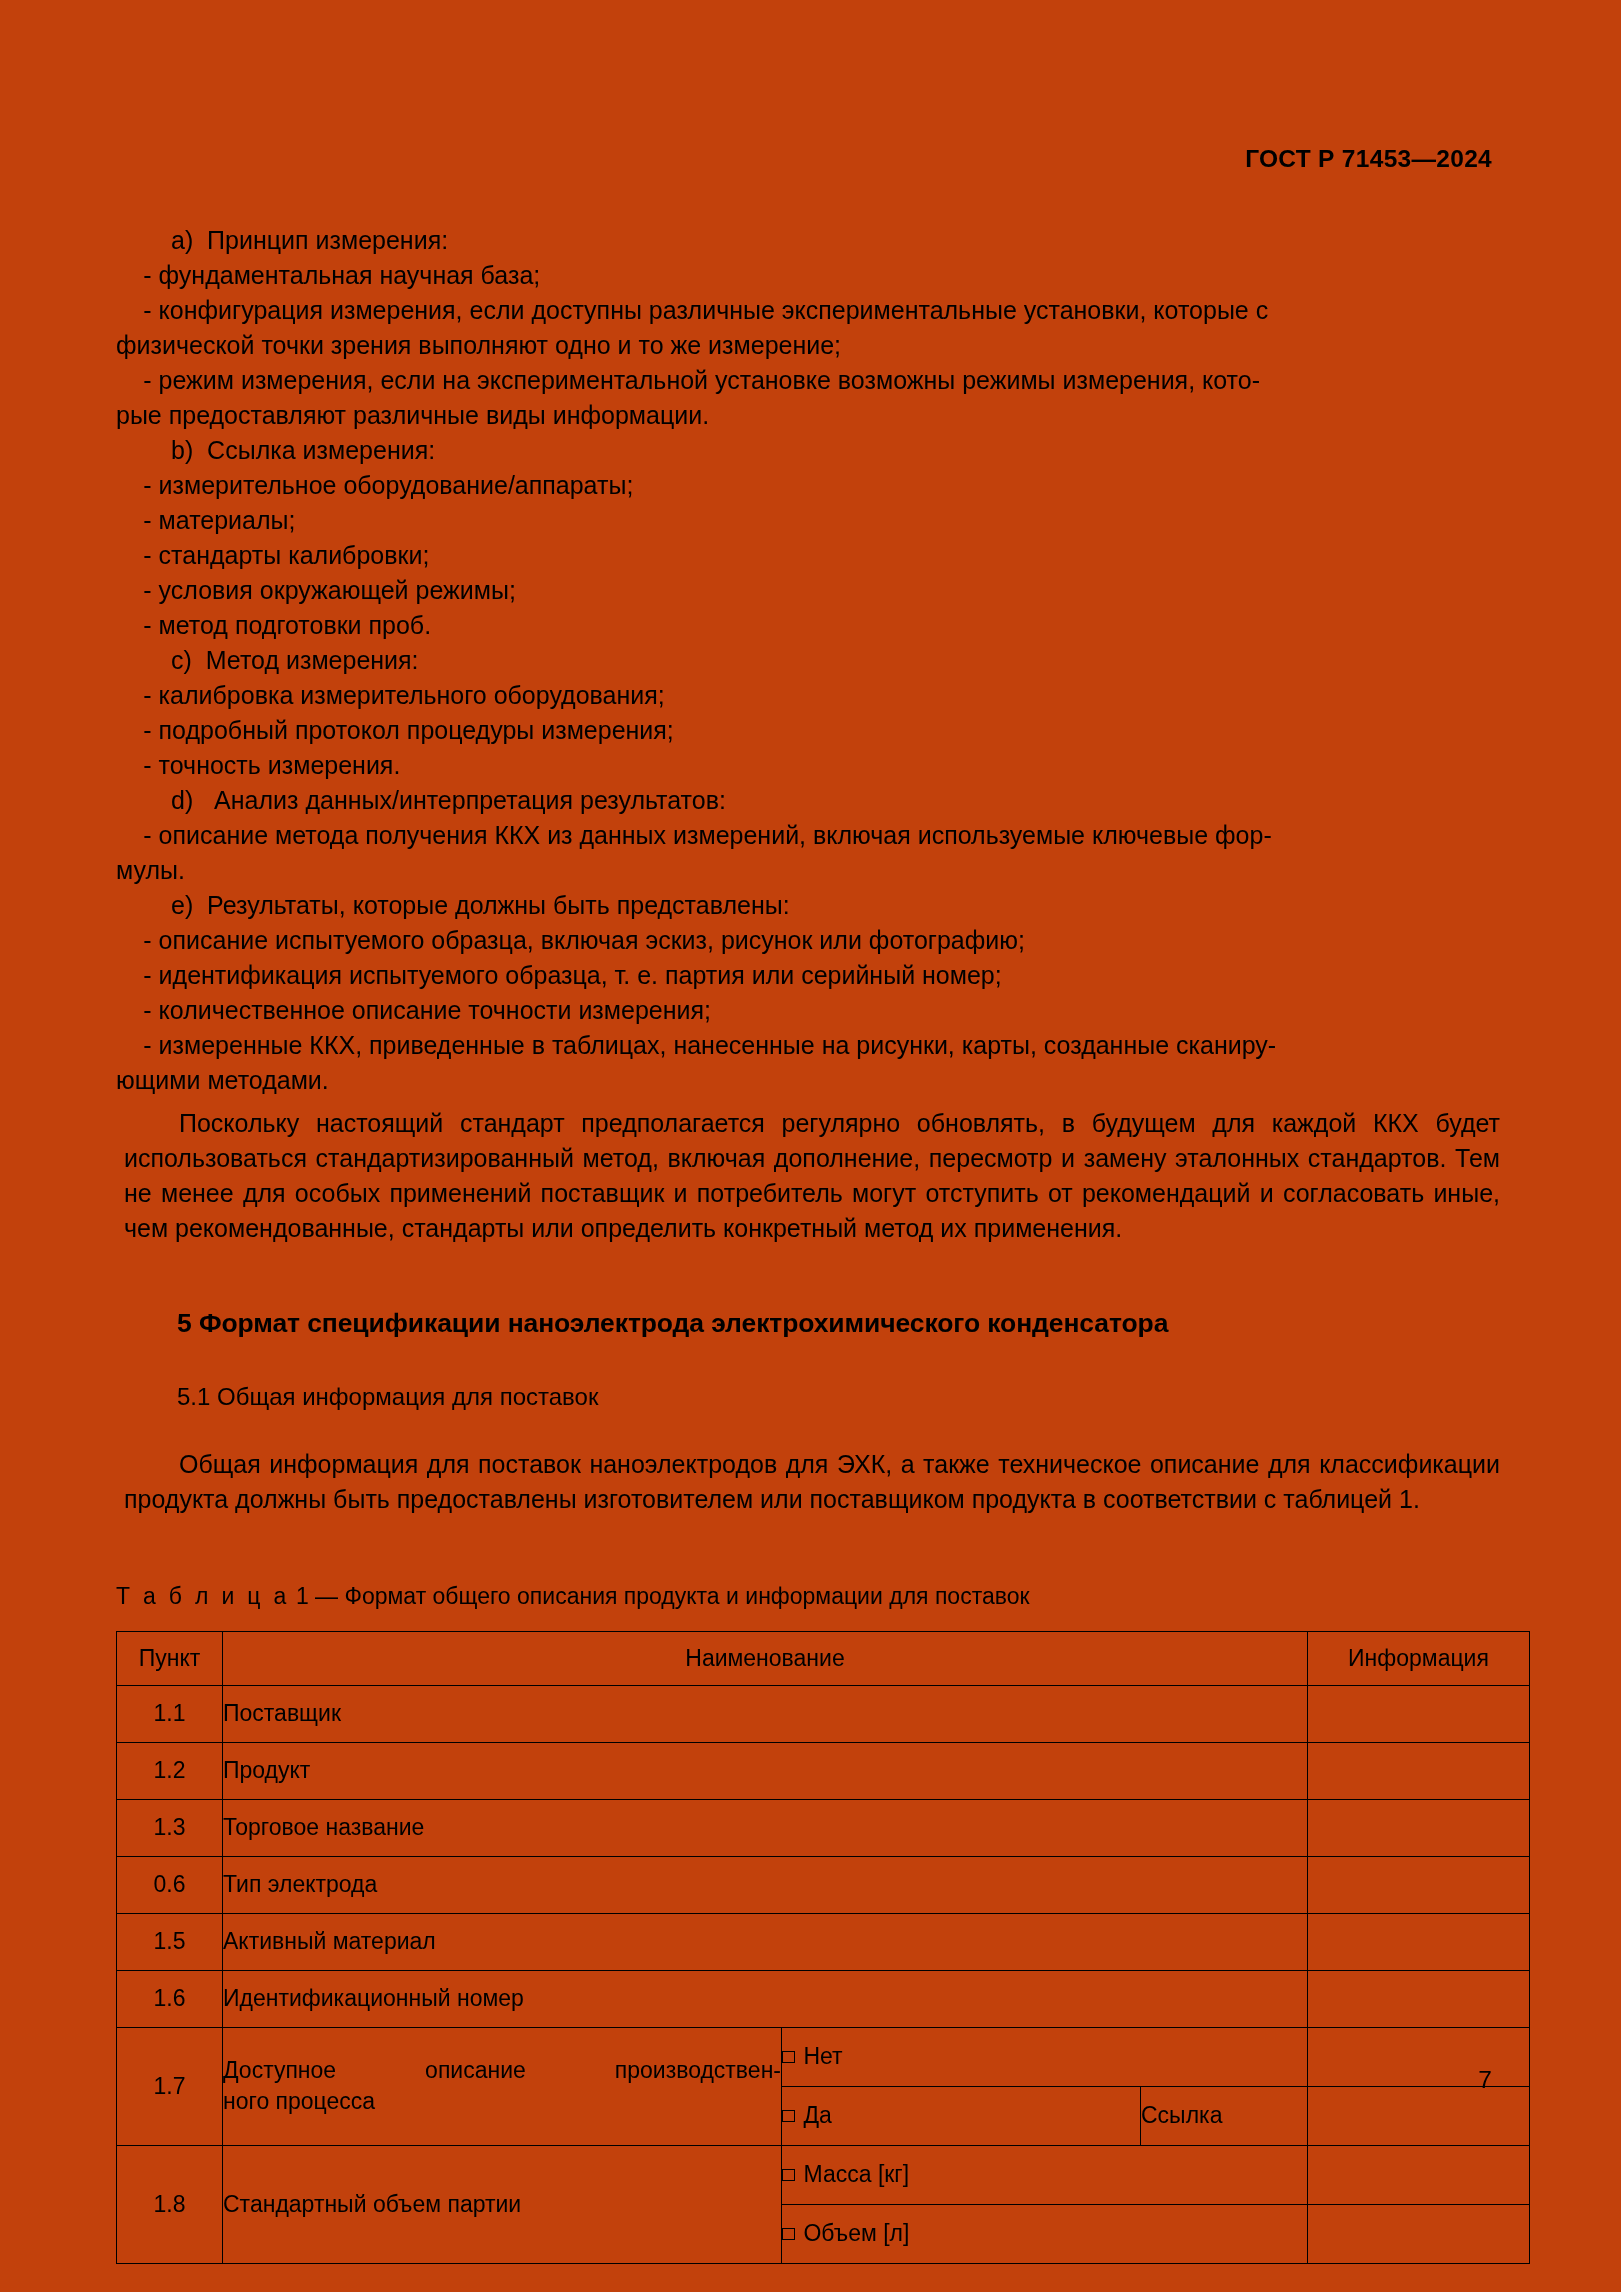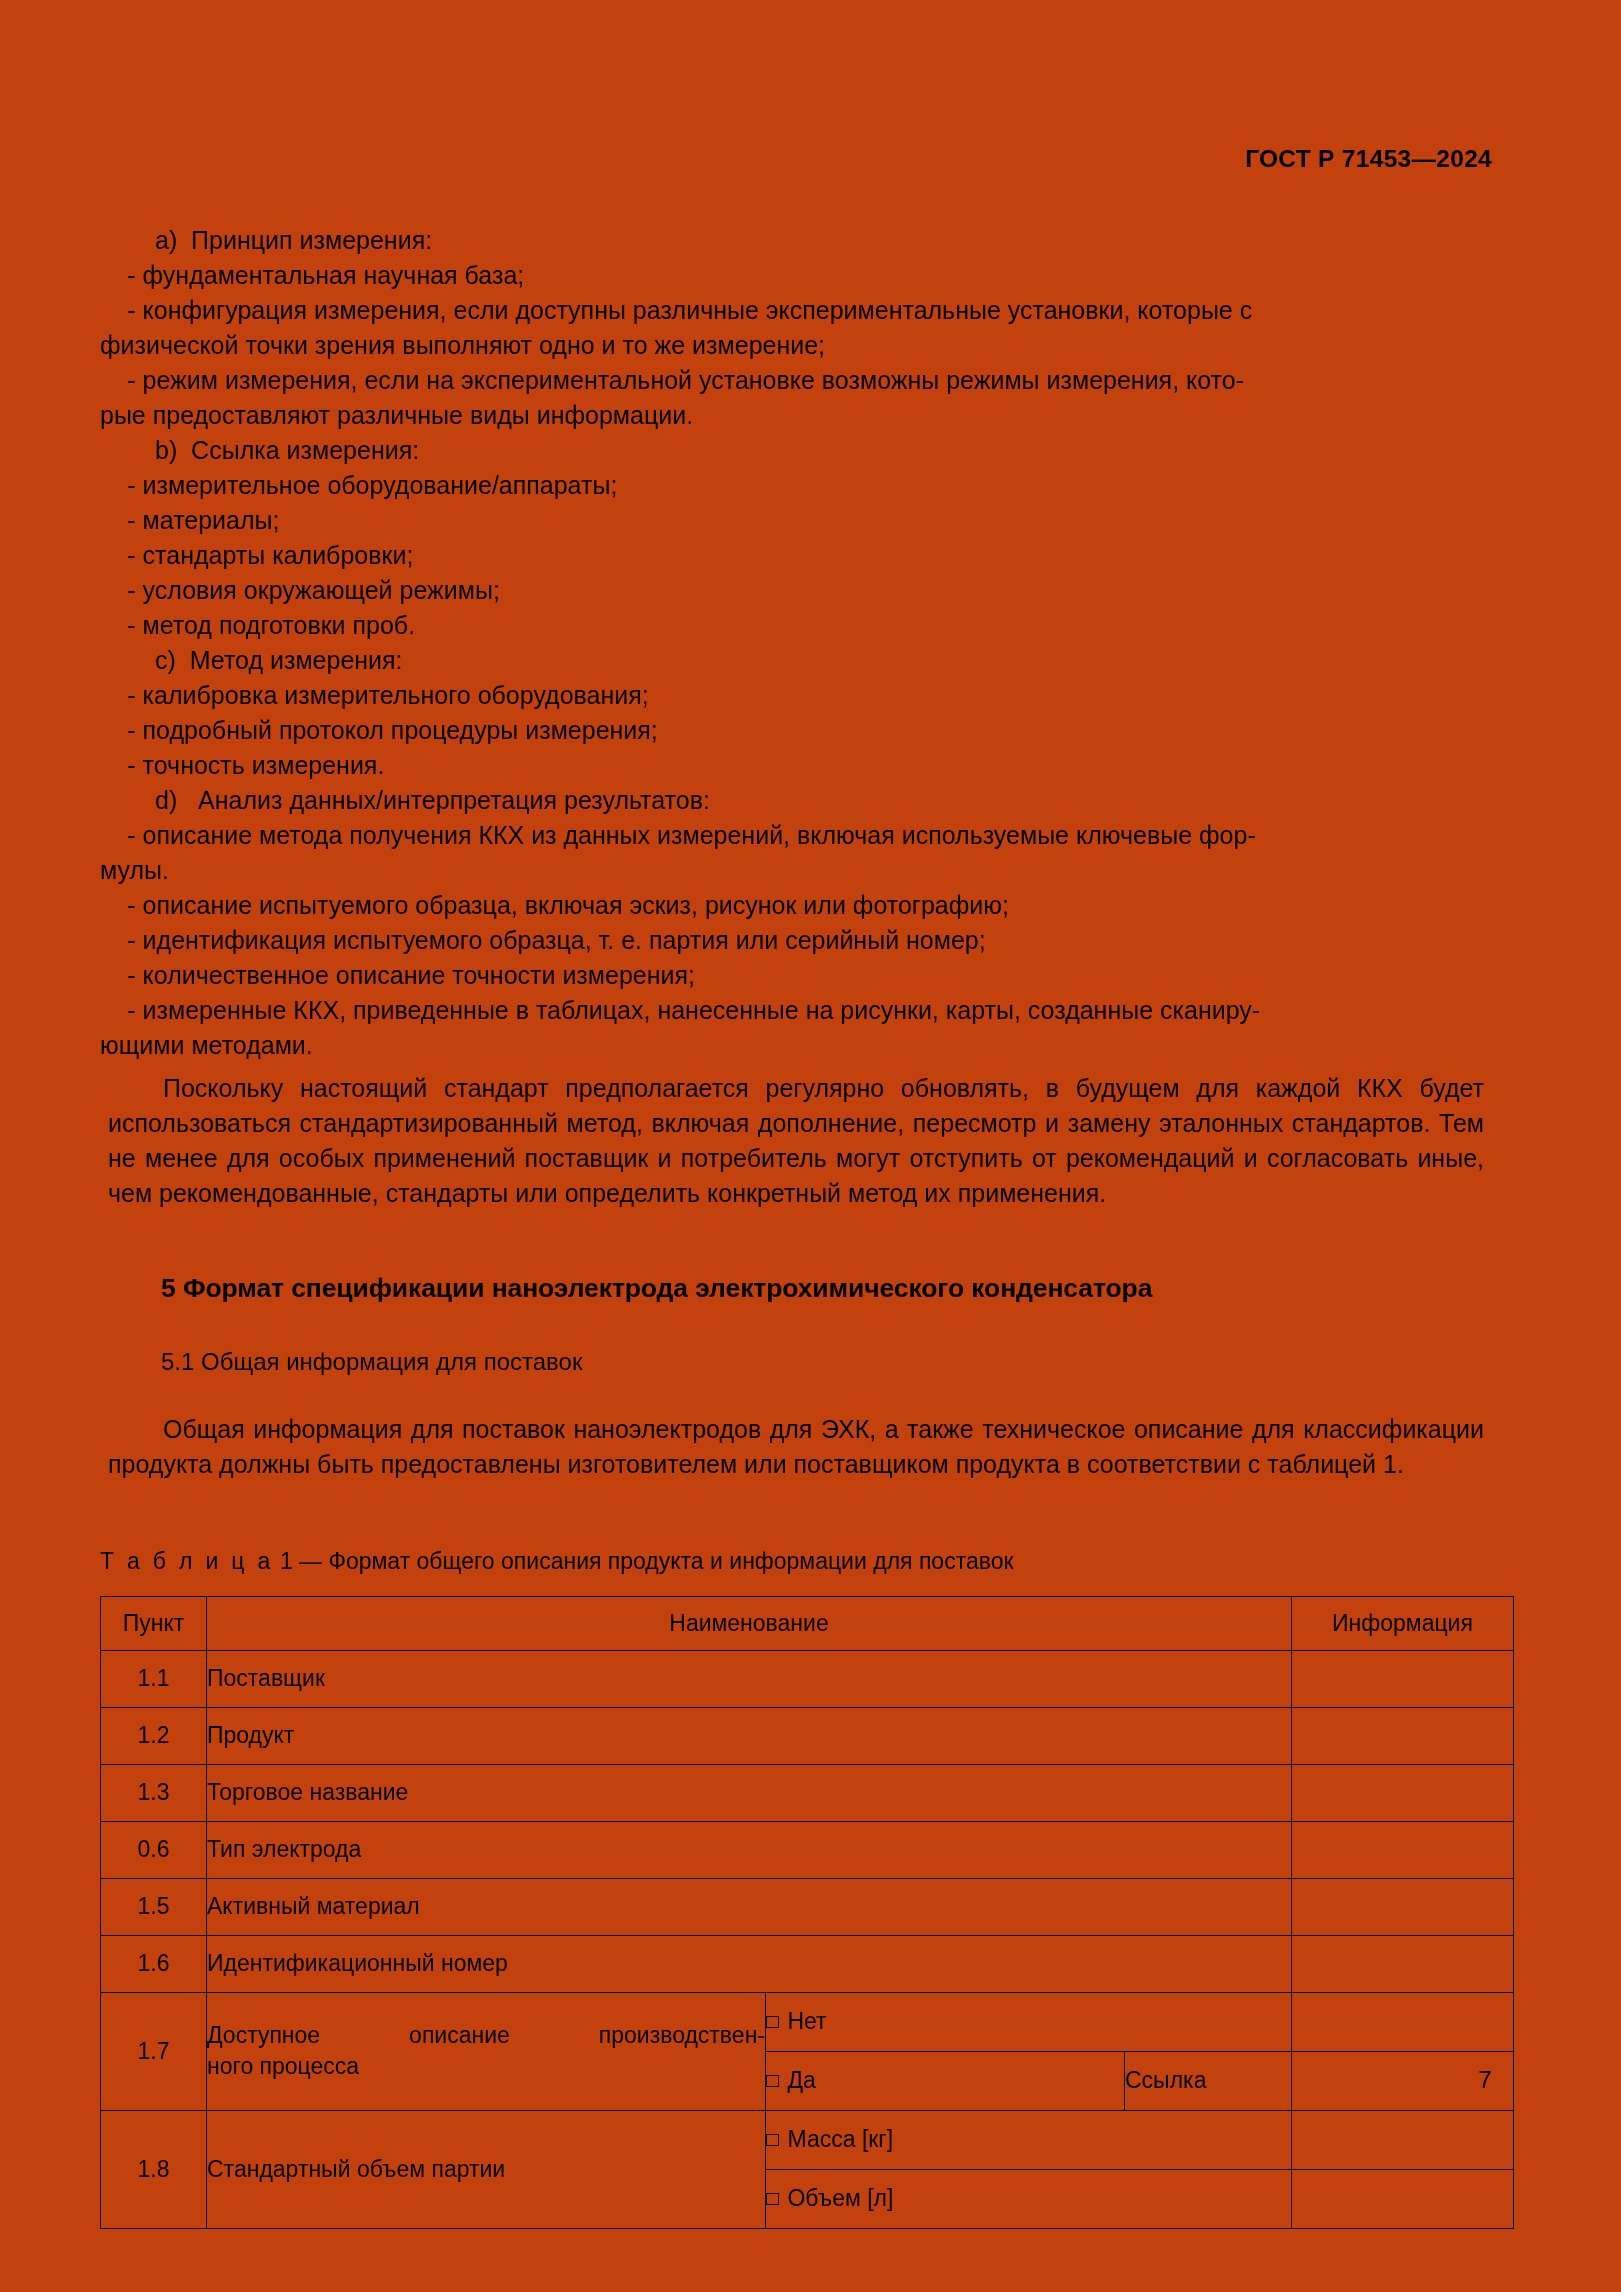--- a/index.html
+++ b/index.html
@@ -27,21 +27,21 @@
     right: 129px;
     font-size: 24.5px;
     font-weight: bold;
     letter-spacing: 0.3px;
     white-space: nowrap;
   }
 
   
   .content {
     position: absolute;
-    left: 100px;
+    left: 116px;
     top: 223px;
     width: 1392px;
   }
   .line {
     font-size: 25px;
     line-height: 35px;
     text-align: justify;
     text-justify: inter-word;
     margin: 0;
     white-space: pre-wrap;
@@ -189,20 +189,21 @@
     <p class="line dash">- стандарты калибровки;</p>
     <p class="line dash">- условия окружающей режимы;</p>
     <p class="line dash">- метод подготовки проб.</p>
     <p class="line indent">c)  Метод измерения:</p>
     <p class="line dash">- калибровка измерительного оборудования;</p>
     <p class="line dash">- подробный протокол процедуры измерения;</p>
     <p class="line dash">- точность измерения.</p>
     <p class="line indent">d)   Анализ данных/интерпретация результатов:</p>
     <p class="line dash">- описание метода получения ККХ из данных измерений, включая используемые ключевые фор-</p>
     <p class="line">мулы.</p>
+    <p class="line indent">e)  Результаты, которые должны быть представлены:</p>
     <p class="line dash">- описание испытуемого образца, включая эскиз, рисунок или фотографию;</p>
     <p class="line dash">- идентификация испытуемого образца, т. е. партия или серийный номер;</p>
     <p class="line dash">- количественное описание точности измерения;</p>
     <p class="line dash">- измеренные ККХ, приведенные в таблицах, нанесенные на рисунки, карты, созданные сканиру-</p>
     <p class="line">ющими методами.</p>
 
     <p class="para">Поскольку настоящий стандарт предполагается регулярно обновлять, в будущем для каждой ККХ будет использоваться стандартизированный метод, включая дополнение, пересмотр и замену эталонных стандартов. Тем не менее для особых применений поставщик и потребитель могут отступить от рекомендаций и согласовать иные, чем рекомендованные, стандарты или определить конкретный метод их применения.</p>
 
     <div class="gap-before-sec"></div>
     <h2 class="sec">5  Формат спецификации наноэлектрода электрохимического конденсатора</h2>

